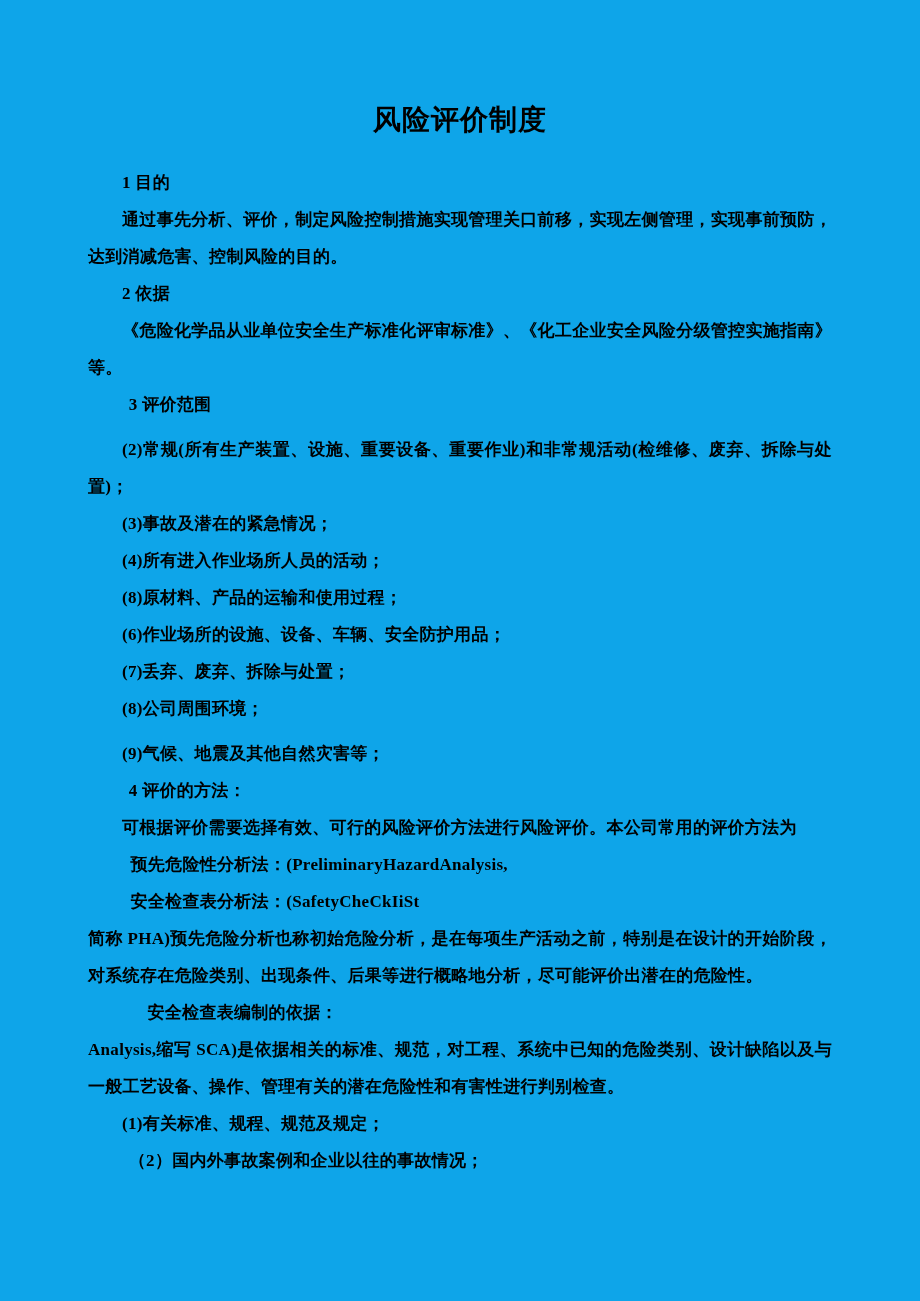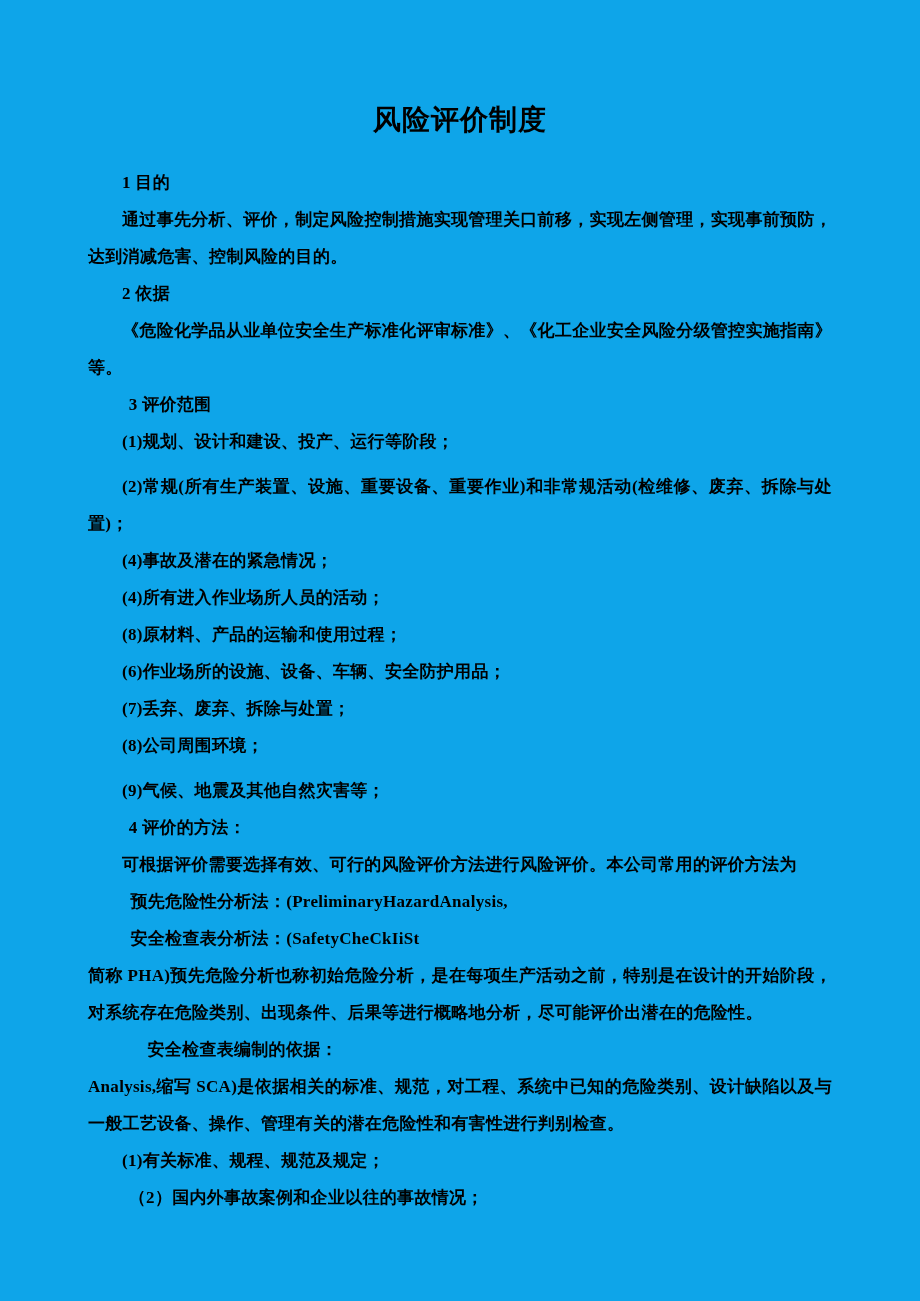--- a/index.html
+++ b/index.html
@@ -44,23 +44,22 @@
 <body>
 
 <div class="page">
   <h1 class="doc-title">风险评价制度</h1>
 
   <p class="para ind-2">1 目的</p>
   <p class="para ind-2">通过事先分析、评价，制定风险控制措施实现管理关口前移，实现左侧管理，实现事前预防，达到消减危害、控制风险的目的。</p>
   <p class="para ind-2">2 依据</p>
   <p class="para ind-2">《危险化学品从业单位安全生产标准化评审标准》、《化工企业安全风险分级管控实施指南》等。</p>
   <p class="para ind-2x">3 评价范围</p>
-  <p class="para ind-2">(1)规划、设计和建设、投产、运行等阶段；</p>
   <p class="para ind-2 gap">(2)常规(所有生产装置、设施、重要设备、重要作业)和非常规活动(检维修、废弃、拆除与处置)；</p>
-  <p class="para ind-2">(4)事故及潜在的紧急情况；</p>
+  <p class="para ind-2">(3)事故及潜在的紧急情况；</p>
   <p class="para ind-2">(4)所有进入作业场所人员的活动；</p>
   <p class="para ind-2">(8)原材料、产品的运输和使用过程；</p>
   <p class="para ind-2">(6)作业场所的设施、设备、车辆、安全防护用品；</p>
   <p class="para ind-2">(7)丢弃、废弃、拆除与处置；</p>
   <p class="para ind-2">(8)公司周围环境；</p>
   <p class="para ind-2 gap">(9)气候、地震及其他自然灾害等；</p>
   <p class="para ind-2x">4 评价的方法：</p>
   <p class="para ind-2">可根据评价需要选择有效、可行的风险评价方法进行风险评价。本公司常用的评价方法为</p>
   <p class="para ind-3">预先危险性分析法：(PreliminaryHazardAnalysis,</p>
   <p class="para ind-3">安全检查表分析法：(SafetyCheCkIiSt</p>

